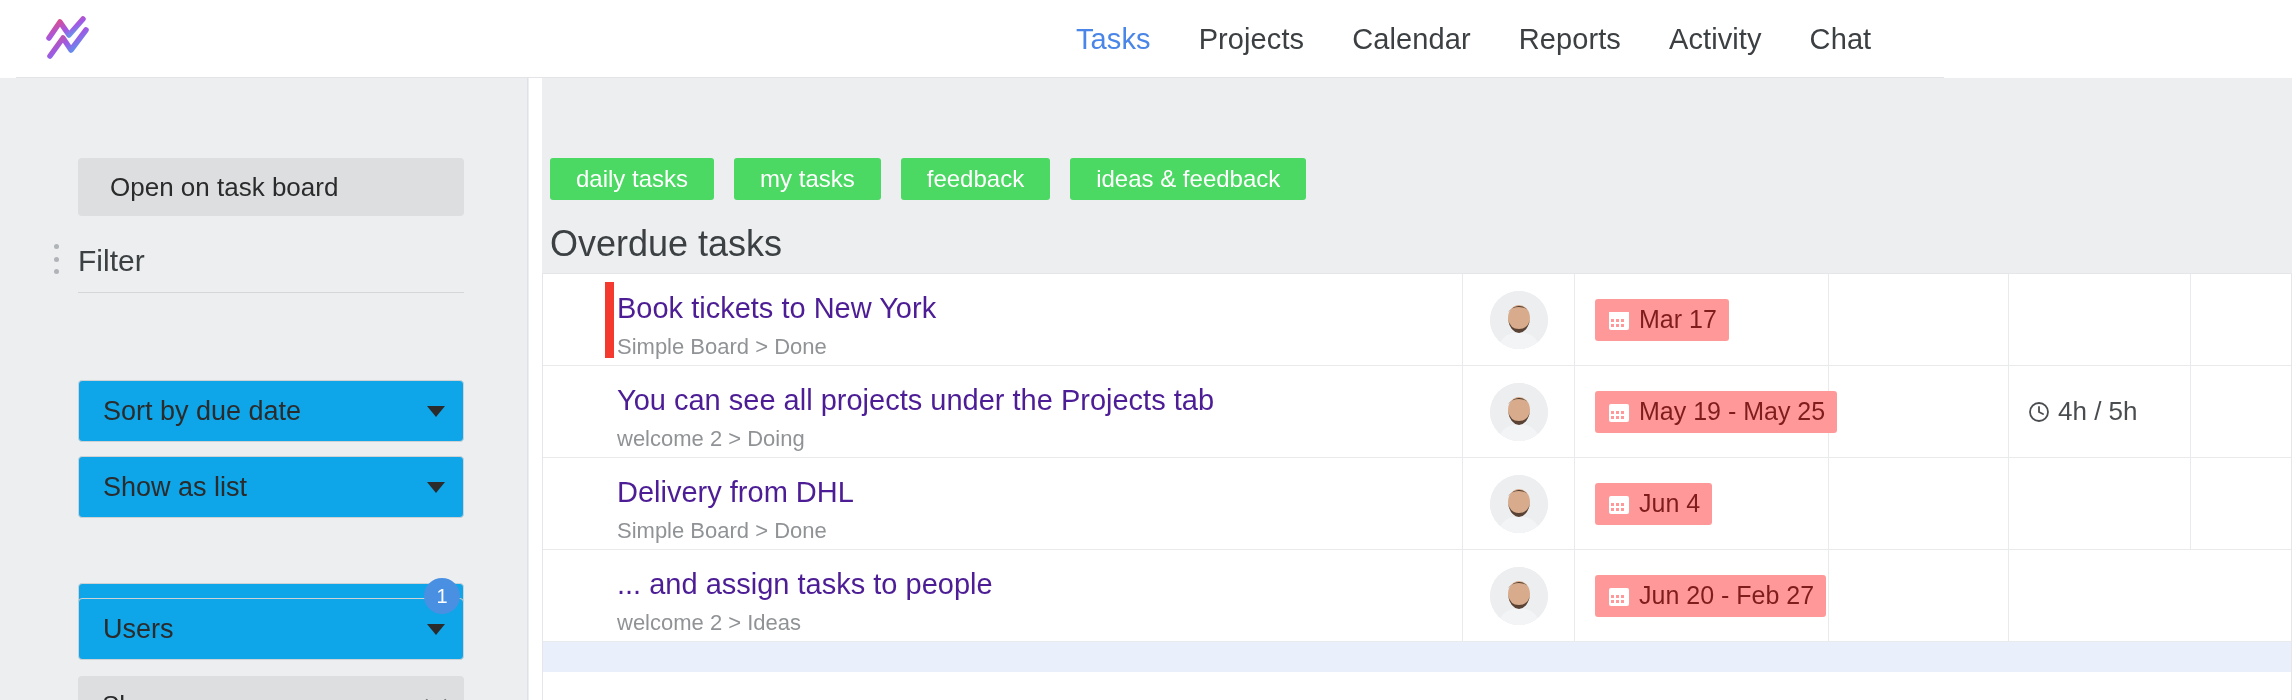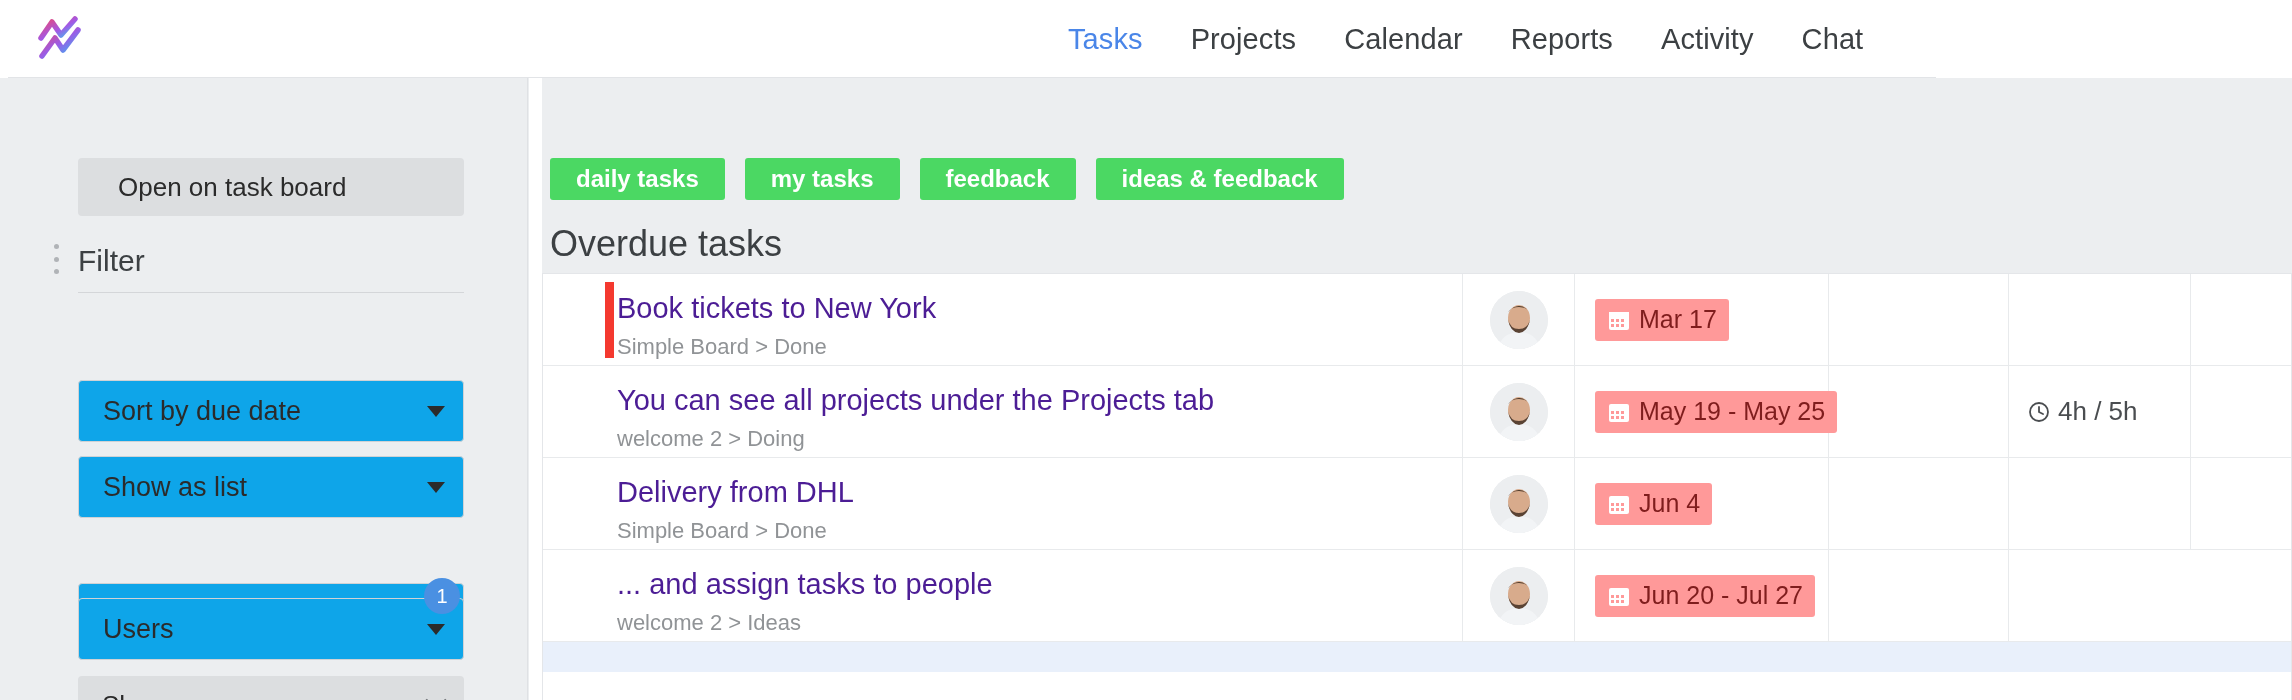--- a/index.html
+++ b/index.html
@@ -12,21 +12,21 @@
 
   body {
     font-family: "Liberation Sans", sans-serif;
     background: #ffffff;
     -webkit-font-smoothing: antialiased;
   }
 
   
   .topnav {
     position: absolute;
-    top: 0; left: 8px;
+    top: 0; left: 16px;
     width: 1928px;
     height: 78px;
     background: #ffffff;
     border-bottom: 1px solid #e2e4e7;
   }
 
   .logo {
     position: absolute;
     left: 22px;
     top: 8px;
@@ -82,21 +82,21 @@
   .open-board-btn {
     position: absolute;
     left: 78px;
     top: 80px;
     width: 386px;
     height: 58px;
     background: #dcdee0;
     border-radius: 4px;
     display: flex;
     align-items: center;
-    padding-left: 40px;
+    padding-left: 32px;
     font-size: 26px;
     color: #2b2b2b;
     cursor: pointer;
   }
 
   .filter-row {
     position: absolute;
     left: 48px;
     top: 166px;
     width: 416px;
@@ -211,21 +211,21 @@
     left: 8px;
     top: 80px;
     display: flex;
     gap: 20px;
   }
   .tag {
     height: 42px;
     background: #4bd863;
     color: #ffffff;
     font-size: 24px;
-    font-weight: bold;
+    font-weight: normal;
     border-radius: 3px;
     display: flex;
     align-items: center;
     justify-content: center;
     padding: 0 26px;
     white-space: nowrap;
     cursor: pointer;
   }
 
   .section-title {
@@ -582,21 +582,21 @@
           <span class="date-chip">
             <svg class="cal-icon" viewBox="0 0 24 24">
               <rect x="2" y="4" width="20" height="18" rx="2" fill="#ffffff"></rect>
               <rect x="4" y="11" width="3" height="3" fill="#ff9999"></rect>
               <rect x="9" y="11" width="3" height="3" fill="#ff9999"></rect>
               <rect x="14" y="11" width="3" height="3" fill="#ff9999"></rect>
               <rect x="4" y="16" width="3" height="3" fill="#ff9999"></rect>
               <rect x="9" y="16" width="3" height="3" fill="#ff9999"></rect>
               <rect x="14" y="16" width="3" height="3" fill="#ff9999"></rect>
             </svg>
-            <span>Jun 20 - Jul 27</span>
+            <span>Jun 20 - Feb 27</span>
           </span>
         </div>
         <div class="cell-blank"></div>
         <div class="cell-tail"></div>
       </div>
 
       <div class="row row-hover"></div>
 
     </div>
   </div>

